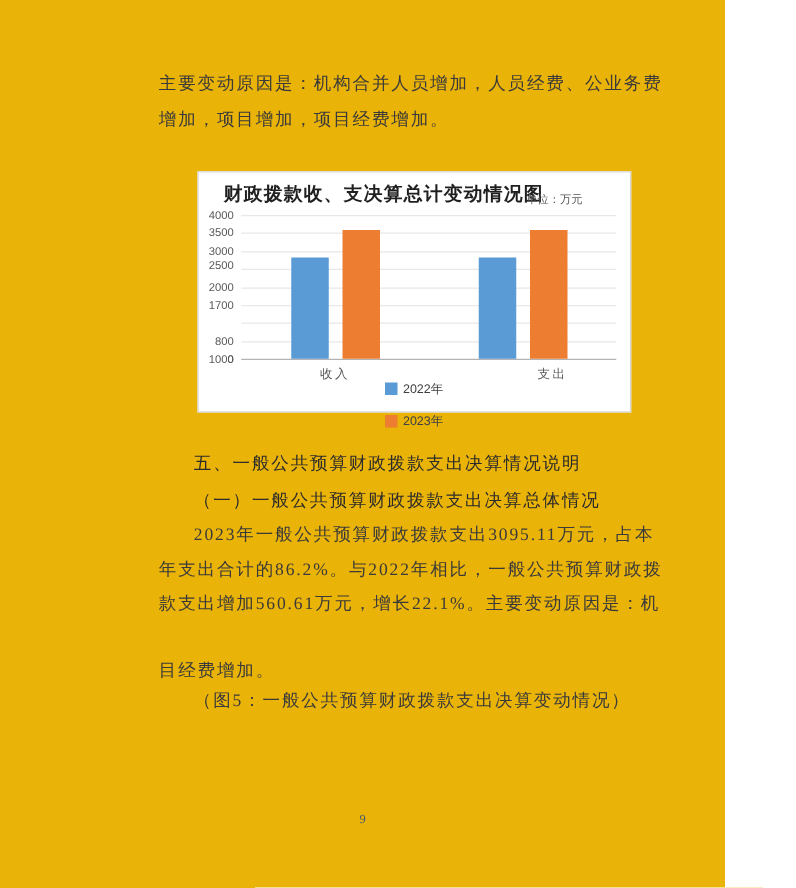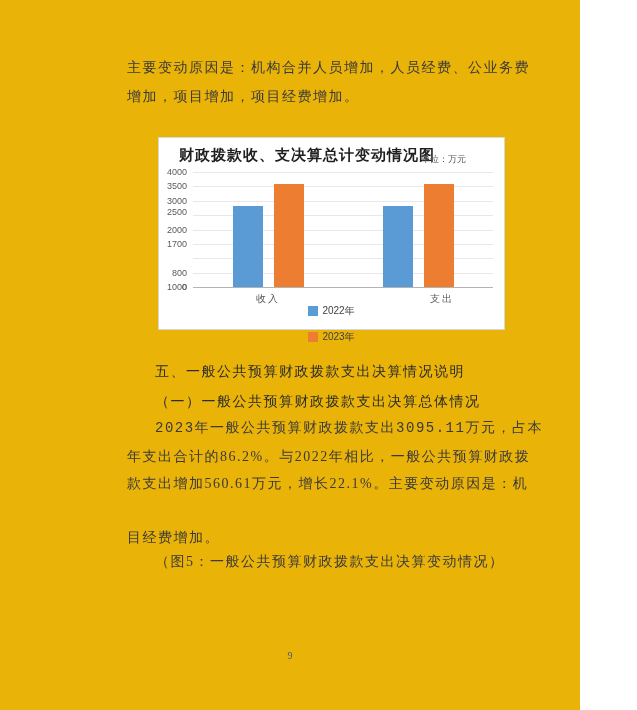--- a/index.html
+++ b/index.html
@@ -117,21 +117,21 @@
         <div class="legend-item">
           <div class="swatch" style="background: rgb(237, 125, 49);"></div>
           <div class="">2023年</div>
         </div>
       </div>
   </div>
 
   <div class="txt bold" style="left:155px;top:362px;">五、一般公共预算财政拨款支出决算情况说明</div>
   <div class="txt bold" style="left:155px;top:368px;margin-top:24px;">（一）一般公共预算财政拨款支出决算总体情况</div>
 
-  <div class="txt" style="left:155px;top:419px;font-family:Liberation Mono, monospace;">2023年一般公共预算财政拨款支出3095.11万元，占本</div>
+  <div class="txt" style="left:155px;top:419px;">2023年一般公共预算财政拨款支出3095.11万元，占本</div>
   <div class="txt" style="left:127px;top:447px;text-align:center;">年支出合计的86.2%。与2022年相比，一般公共预算财政拨</div>
   <div class="txt" style="left:127px;top:474px;">款支出增加560.61万元，增长22.1%。主要变动原因是：机</div>
   <div class="txt" style="left:127px;top:528px;">目经费增加。</div>
 
   <div class="txt" style="left:155px;top:552px;">（图5：一般公共预算财政拨款支出决算变动情况）</div>
 
   <div class="page-num">9</div>
 </div>
 
 </body></html>

